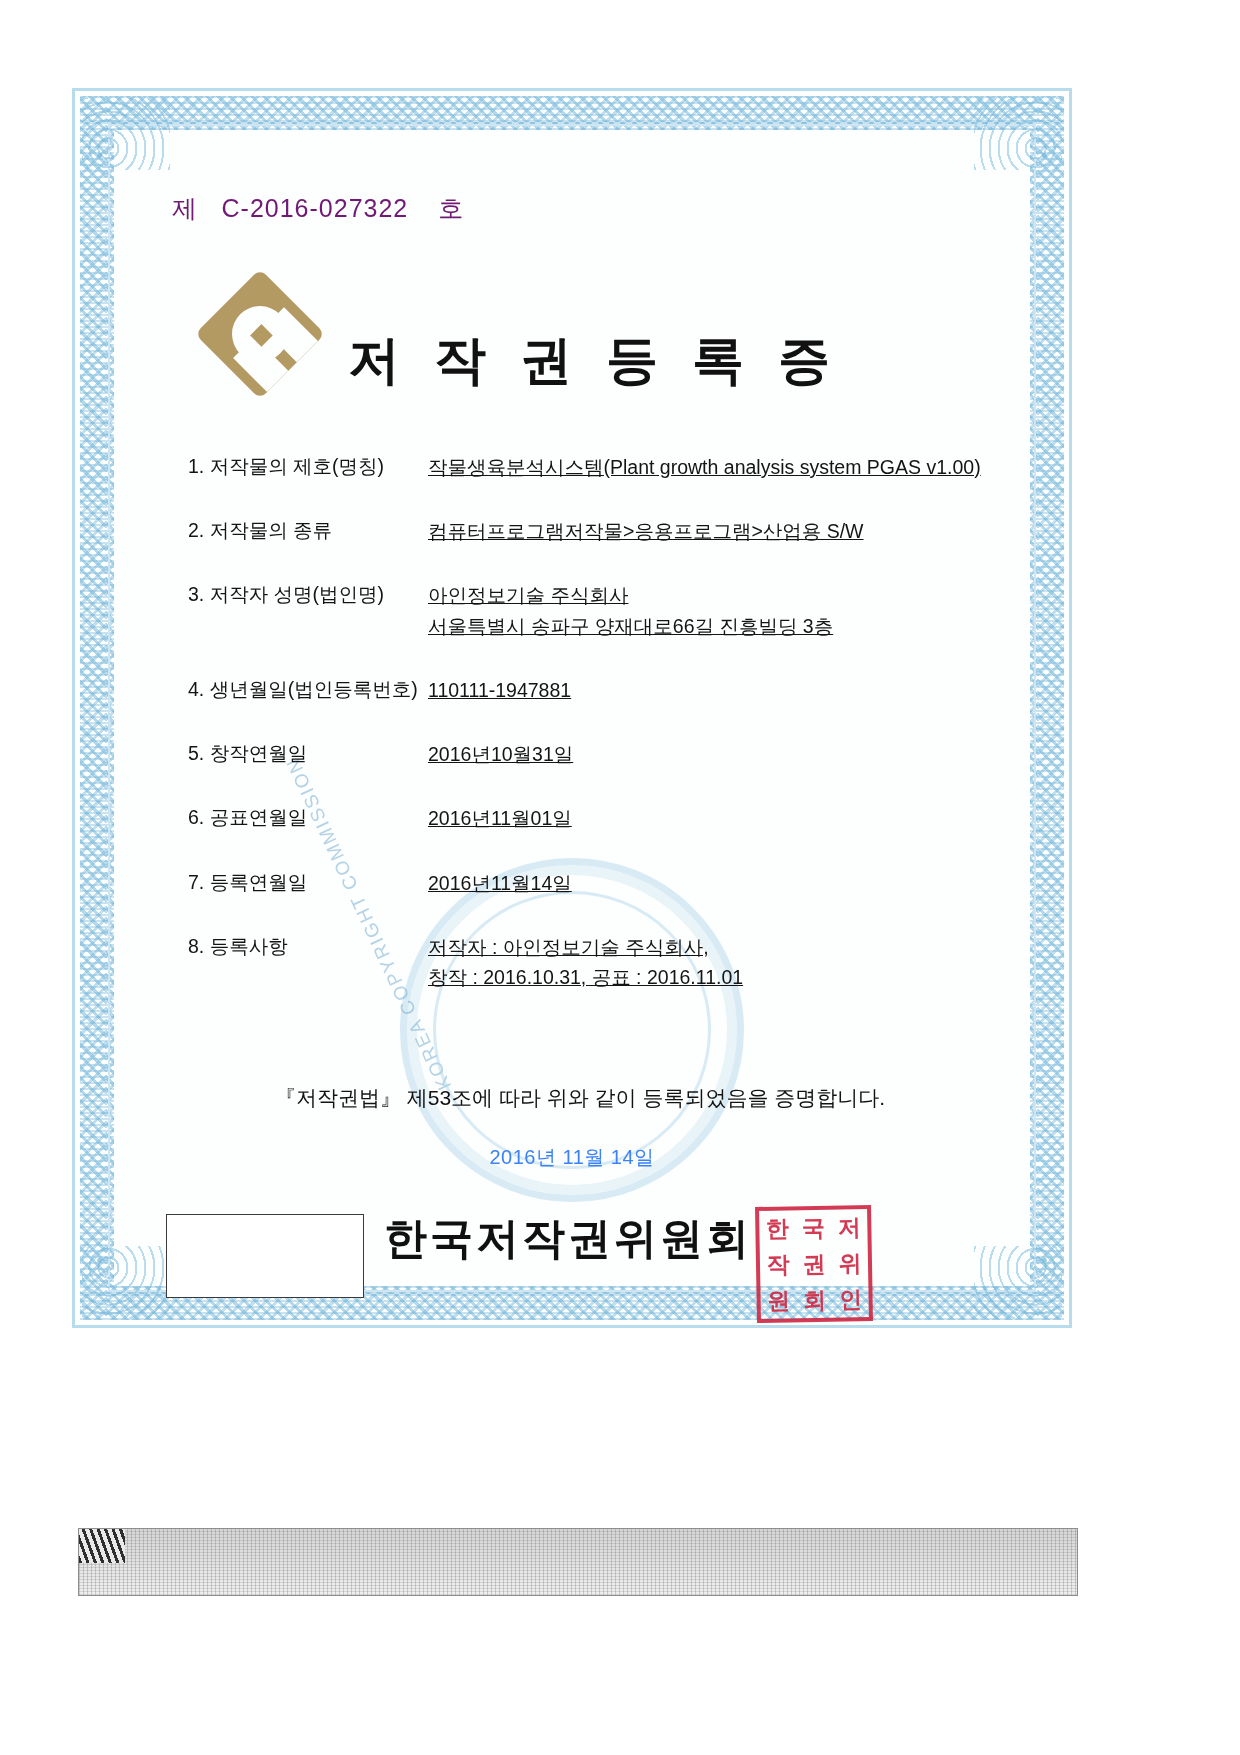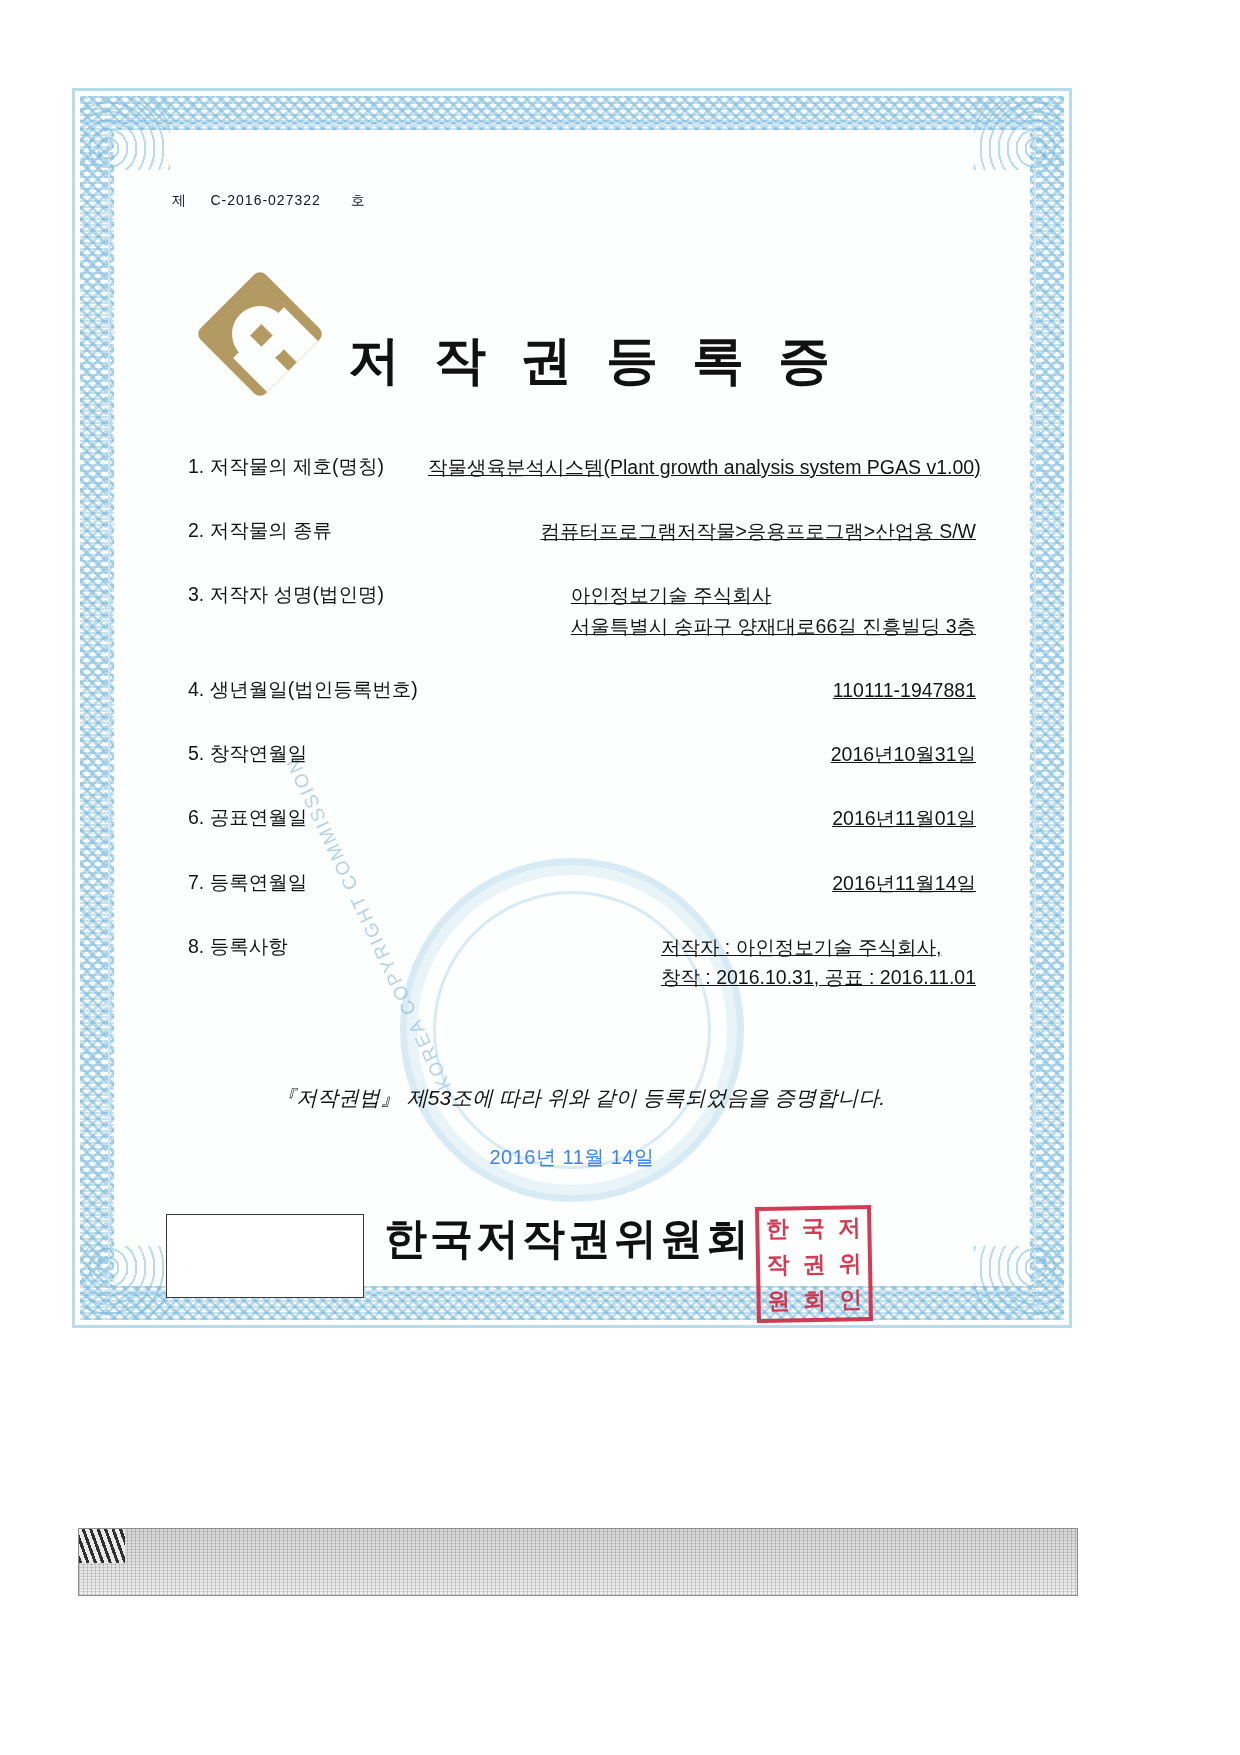--- a/index.html
+++ b/index.html
@@ -124,23 +124,23 @@
     left: 96px;
     top: 96px;
     right: 96px;
     bottom: 96px;
   }
 
   .doc-number {
     position: absolute;
     left: 4px;
     top: 8px;
-    font-size: 14px;
+    font-size: 25px;
     letter-spacing: 0.5px;
-    color: #0f172a;
+    color: #701a75;
     white-space: nowrap;
   }
   .doc-number .lbl { margin-right: 24px; }
   .doc-number .val { letter-spacing: 1px; }
   .doc-number .suffix { margin-left: 30px; }
 
   .title-row {
     position: absolute;
     left: 30px;
     top: 88px;
@@ -166,21 +166,20 @@
   .fields {
     position: absolute;
     left: 20px;
     top: 268px;
     right: 0;
   }
   .field {
     display: flex;
     align-items: flex-start;
     margin-bottom: 34px;
-    justify-content: space-between;
   }
   .field-label {
     width: 240px;
     flex: 0 0 240px;
     font-size: 19.5px;
     line-height: 1.5;
     color: #141414;
     white-space: nowrap;
   }
   .field-value {
@@ -192,21 +191,20 @@
 
   .statement {
     position: absolute;
     left: 16px;
     right: 0;
     top: 900px;
     text-align: center;
     font-size: 21px;
     color: #121212;
     white-space: nowrap;
-    font-style: italic;
   }
   .issue-date {
     position: absolute;
     left: 0;
     right: 0;
     top: 960px;
     text-align: center;
     font-size: 20px;
     letter-spacing: 0.5px;
     color: #3b82f6;

